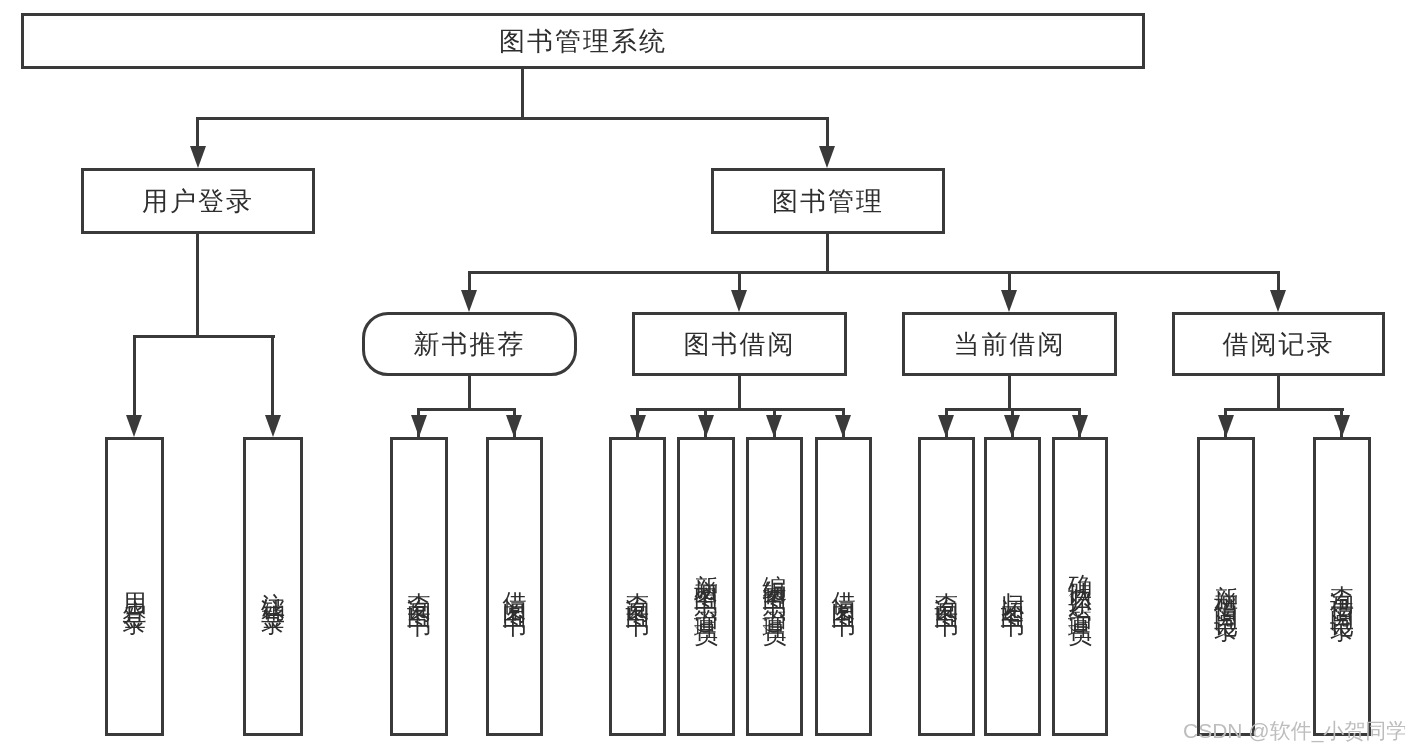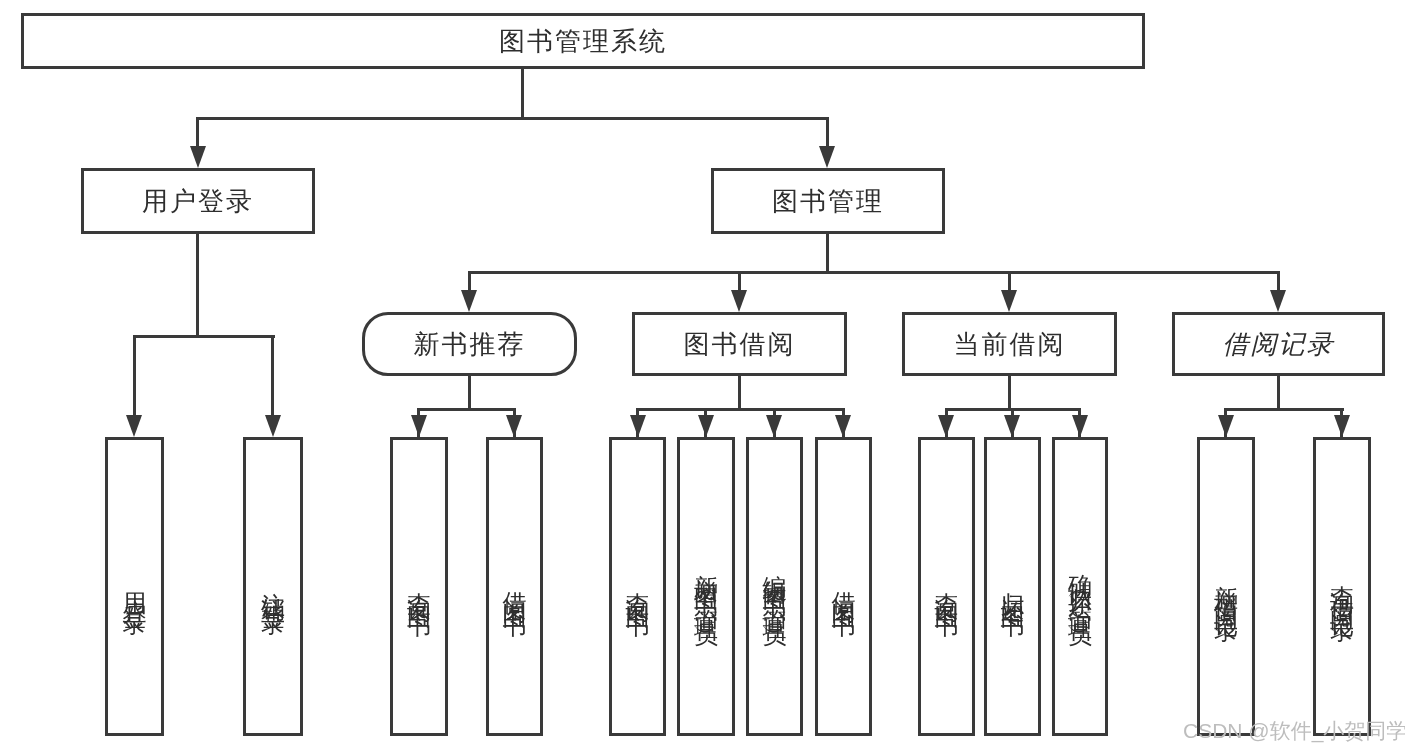--- a/index.html
+++ b/index.html
@@ -75,21 +75,21 @@
 
   <div class="box" style="left:362px;top:312px;width:215px;height:64px;border-radius:26px;">
     <span class="lbl">新书推荐</span>
   </div>
   <div class="box" style="left:632px;top:312px;width:215px;height:64px;">
     <span class="lbl">图书借阅</span>
   </div>
   <div class="box" style="left:902px;top:312px;width:215px;height:64px;text-align:right;">
     <span class="lbl">当前借阅</span>
   </div>
-  <div class="box" style="left:1172px;top:312px;width:213px;height:64px;font-style:italic;">
+  <div class="box" style="left:1172px;top:312px;width:213px;height:64px;">
     <span class="lbl">借阅记录</span>
   </div>
 
   <i class="vl" style="left:468px;top:376px;height:35px;"></i>
   <i class="hl" style="left:417px;top:408px;width:99px;"></i>
   <i class="vl" style="left:417px;top:408px;height:29px;"></i>
   <i class="ar" style="left:411px;top:415px;"></i>
   <i class="vl" style="left:513px;top:408px;height:29px;"></i>
   <i class="ar" style="left:506px;top:415px;"></i>
 

